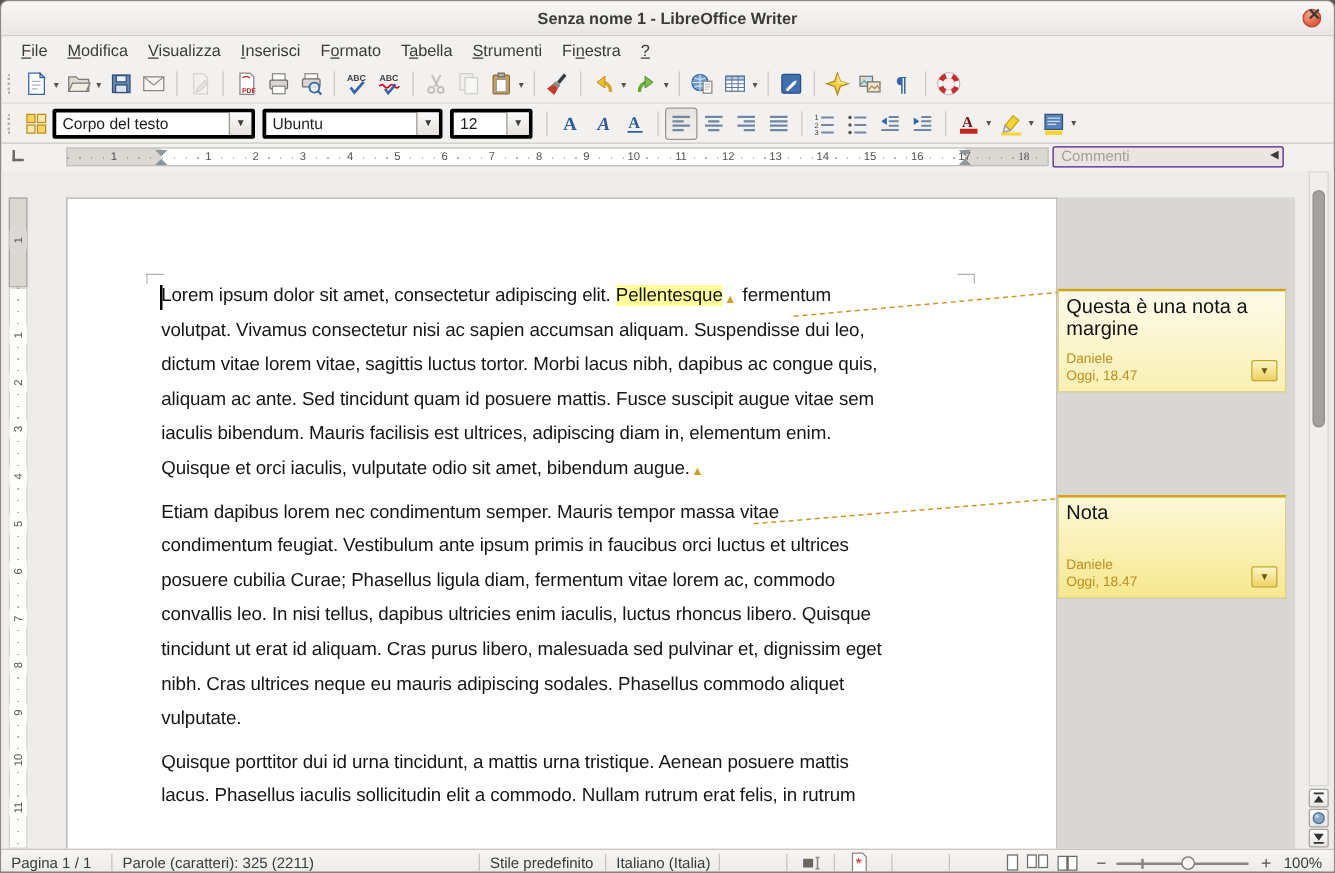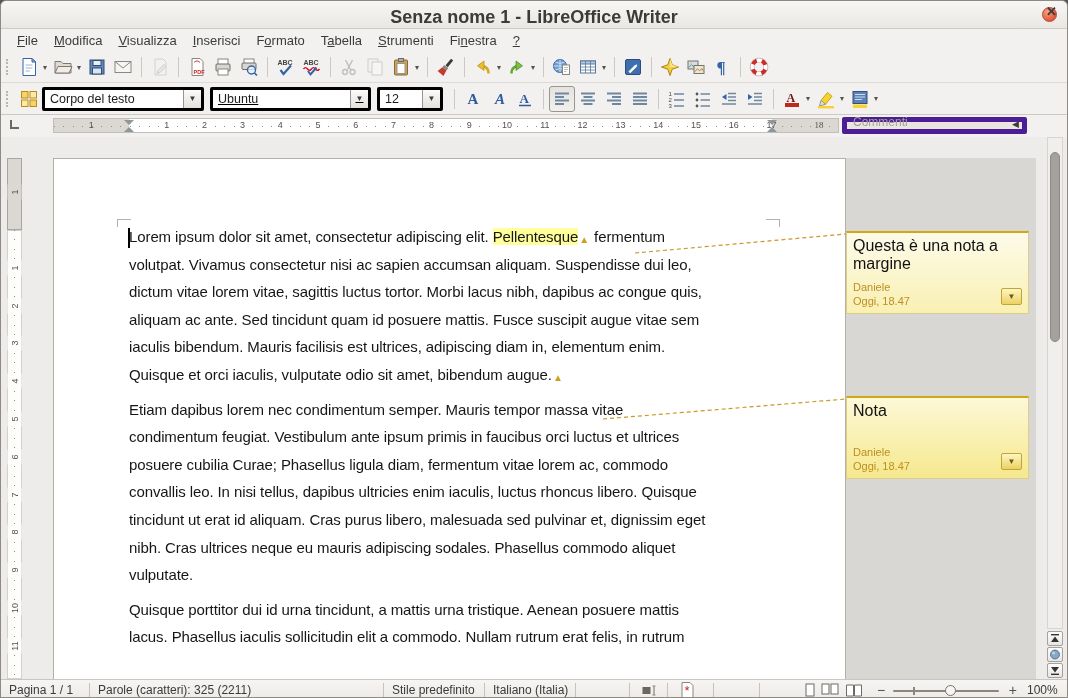--- a/index.html
+++ b/index.html
@@ -3,21 +3,21 @@
 <meta charset="utf-8">
 <style>
   html,body{margin:0;padding:0;background:#555;font-family:"Liberation Sans",sans-serif;}
   #win{position:relative;width:1068px;height:698px;background:#f2f1ef;overflow:hidden;
        border:1px solid #8e8a84;box-sizing:border-box;border-radius:6px 6px 0 0;}
   #win *{box-sizing:border-box;}
   
   .titlebar{position:absolute;left:0;top:0;width:100%;height:28px;
     background:linear-gradient(#f8f7f5,#e9e7e4);border-bottom:1px solid #cfccc7;border-radius:6px 6px 0 0;}
   .titlebar .title{position:absolute;left:0;right:0;top:6px;text-align:center;
-    font-size:18px;font-weight:bold;color:#3c3b37;}
+    font-size:13px;font-weight:bold;color:#3c3b37;}
   .close-orb{position:absolute;right:10px;top:6px;width:15px;height:15px;border-radius:50%;
     background:radial-gradient(circle at 35% 30%,#f6a184,#e4593a 70%);border:1px solid #b5492f;}
   
   .menubar{position:absolute;left:0;top:28px;width:100%;height:23px;display:flex;align-items:center;padding-left:8px;}
   .menubar .mi{font-size:13px;color:#3c3b37;padding:2px 8px;cursor:default;}
   .menubar .mi u{text-decoration:underline;}
   .menu-x{position:absolute;right:10px;top:3px;font-size:13px;font-weight:bold;color:#3a3a3a;}
   
   .toolbar{position:absolute;left:0;width:100%;display:flex;align-items:center;padding-left:2px;}
   #tb1{top:51px;height:31px;border-bottom:1px solid #dedbd6;}
@@ -42,21 +42,21 @@
   .hruler .white{position:absolute;left:75px;top:0;width:643px;height:100%;background:#fff;}
   .hticks{position:absolute;left:0;right:0;top:7px;height:1px;
       background:repeating-linear-gradient(90deg,#8f8b86 0 1px,transparent 1px 9.45px);}
   .rnum{position:absolute;top:1px;font-size:9px;color:#55524e;transform:translateX(-50%);line-height:11px;padding:0 2px;}
   .rnum.onwhite{background:#fff;}
   .rnum.ongrey{background:transparent;}
   .imark{position:absolute;top:0;width:0;height:0;transform:translateX(-50%);}
   .imark .t{width:0;height:0;border-left:5px solid transparent;border-right:5px solid transparent;border-top:5px solid #8e979e;position:absolute;left:-5px;top:1px;}
   .imark .b{width:0;height:0;border-left:5px solid transparent;border-right:5px solid transparent;border-bottom:5px solid #8e979e;position:absolute;left:-5px;top:8px;}
   .commenti{position:absolute;left:841px;top:2px;width:185px;height:17px;background:#e9e6e2;
-     border:5px solid #4c1d95;border-radius:2px;display:flex;align-items:flex-end;}
+     border:1px solid #4c1d95;border-radius:2px;display:flex;align-items:flex-start;}
   .commenti .clabel{flex:1;font-size:12px;color:#a49f98;padding-left:6px;}
   .commenti .carrow{font-size:9px;color:#3c3b37;padding-right:3px;}
   
   .content{position:absolute;left:0;top:136px;width:100%;height:542px;background:#edecea;overflow:hidden;}
   .vruler{position:absolute;left:6px;top:0;width:15px;bottom:0;}
   .vruler .grey{position:absolute;left:0;top:21px;width:15px;height:72px;background:#dbd8d4;border:1px solid #a9a5a0;}
   .vruler .white{position:absolute;left:0;top:93px;width:15px;bottom:0;background:#fdfdfc;border:1px solid #d4d1cc;}
   .vticks{position:absolute;left:7px;top:93px;bottom:0;width:1px;
      background:repeating-linear-gradient(180deg,#8f8b86 0 1px,transparent 1px 9.45px);}
   .vnum{position:absolute;left:0;width:15px;height:14px;font-size:9px;color:#55524e;
@@ -358,21 +358,21 @@
             <rect x="11" y="2.5" width="6.5" height="6.5" fill="#fbe9a6" stroke="#b98c1e"></rect>
             <rect x="2.5" y="11" width="6.5" height="6.5" fill="#fbe9a6" stroke="#b98c1e"></rect>
             <rect x="11" y="11" width="6.5" height="6.5" fill="#f7d55c" stroke="#b98c1e"></rect>
           </svg>
         </span>
       </span>
       <div class="combo" style="width: 162px;">
         <span class="cval">Corpo del testo</span>
         <span class="cbtn">▼</span>
       </div>
-      <div class="combo" style="width: 161px; text-decoration: underline;">
+      <div class="combo" style="width: 144px;">
         <span class="cval">Ubuntu</span>
         <span class="cbtn">▼</span>
       </div>
       <div class="combo" style="width: 66px;">
         <span class="cval">12</span>
         <span class="cbtn">▼</span>
       </div>
       <div class="tsep"></div>
       <span class="tbtn">
         <span style="display: flex;">

